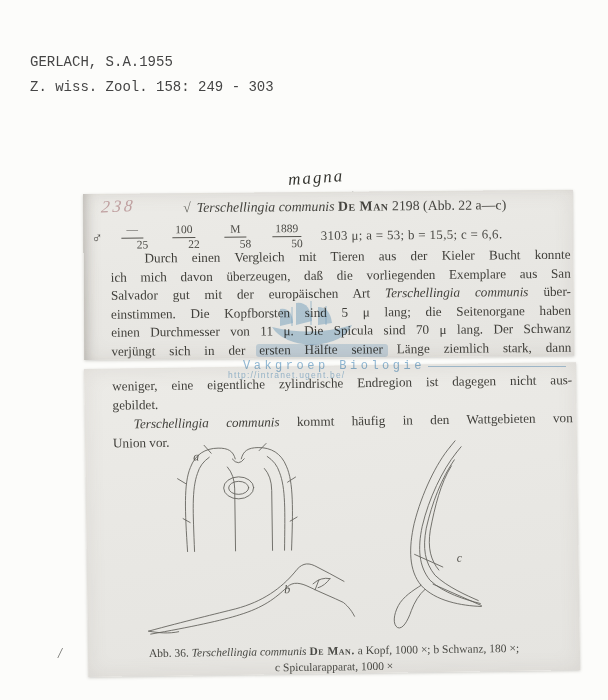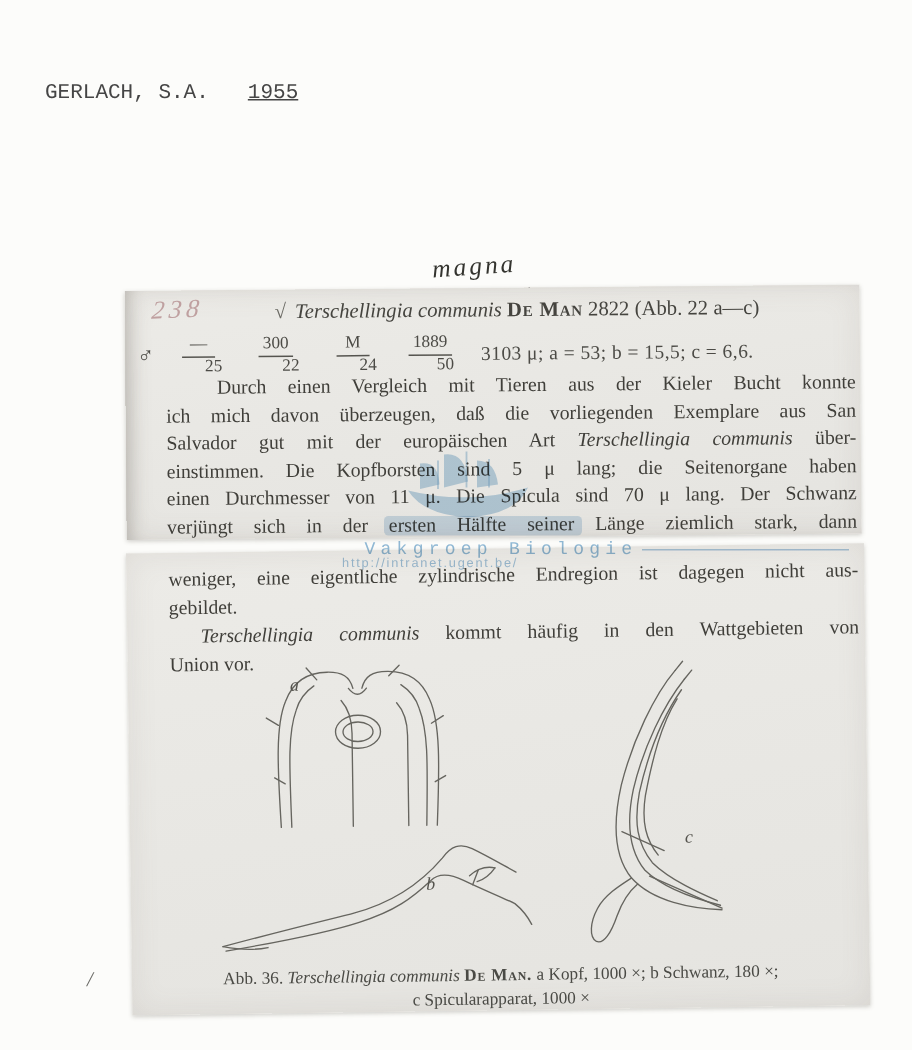--- a/index.html
+++ b/index.html
@@ -4,21 +4,21 @@
 <style>
   html,body{margin:0;padding:0;}
   body{width:608px;height:700px;background:#fcfcfa;overflow:hidden;
        font-family:"Liberation Serif","DejaVu Serif",serif;}
   #page{position:relative;width:608px;height:700px;background:#fcfcfa;overflow:hidden;}
 
   
   .typed{position:absolute;left:30px;top:50px;
          font-family:"Liberation Mono","DejaVu Sans Mono",monospace;
          font-size:14px;line-height:25px;color:#454545;}
-  .typed .yr{margin-left:26px;text-decoration:underline;}
+  .typed .yr{}
 
   
   .hw{position:absolute;font-style:italic;color:#34342f;}
   .hw-magna{left:288px;top:168px;font-size:17px;letter-spacing:2px;transform:rotate(-4deg);}
   .hw-slash{position:absolute;left:311px;top:212px;width:47px;border-top:1.4px solid #3c3c3a;
             transform:rotate(-26deg);transform-origin:left center;}
   .hw-238{position:absolute;left:18px;top:3px;font-style:italic;font-size:17px;
           letter-spacing:3px;color:#bfa0a0;transform:rotate(-2deg) skewX(-8deg);}
   .hw-corner{position:absolute;left:58px;top:646px;font-size:14px;font-style:italic;color:#6a6a66;}
 
@@ -74,47 +74,48 @@
   .stamp-url{left:228px;top:370px;width:220px;font-family:Liberation Sans, sans-serif;
              font-size:8.5px;letter-spacing:1.2px;color:#8cb6d8;opacity:.8;}
 </style>
 </head>
 <body>
 
 <div id="page">
 
   <div class="typed">
     <div><span>GERLACH, S.A.</span><span class="yr">1955</span></div>
+    <div>Z. wiss. Zool. 158: 249 - 303</div>
   </div>
 
   <div class="hw hw-magna">magna</div>
   <div class="hw-slash"></div>
 
   <div class="clip print" id="clip1">
     <div class="hw-238">238</div>
 
     <div class="heading">
       <span class="check">√</span><i class="struck">Terschellingia communis</i>
       <span class="sc">De Man</span>
-      <span>2822 (Abb. 22 a—c)</span>
+      <span>2198 (Abb. 22 a—c)</span>
     </div>
 
     <div class="formula">
       <span class="sex">♂</span>
       <span class="frac">
           <span class="num">—</span>
           <span class="den">25</span>
         </span>
       <span class="frac">
-          <span class="num">300</span>
+          <span class="num">100</span>
           <span class="den">22</span>
         </span>
       <span class="frac">
           <span class="num">M</span>
-          <span class="den">24</span>
+          <span class="den">58</span>
         </span>
       <span class="frac">
           <span class="num">1889</span>
           <span class="den">50</span>
         </span>
       <span class="ftail">3103 μ;  a = 53;  b = 15,5;  c = 6,6.</span>
     </div>
 
     <div class="para">
       <div class="jline ind1">Durch einen Vergleich mit Tieren aus der Kieler Bucht konnte</div>

